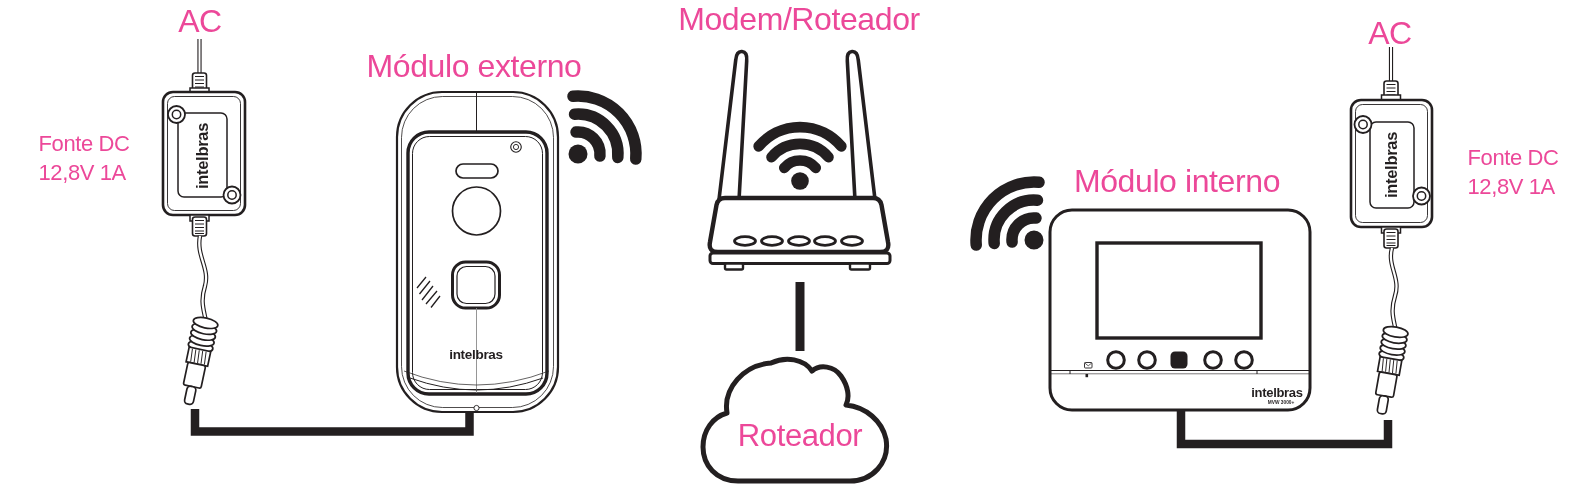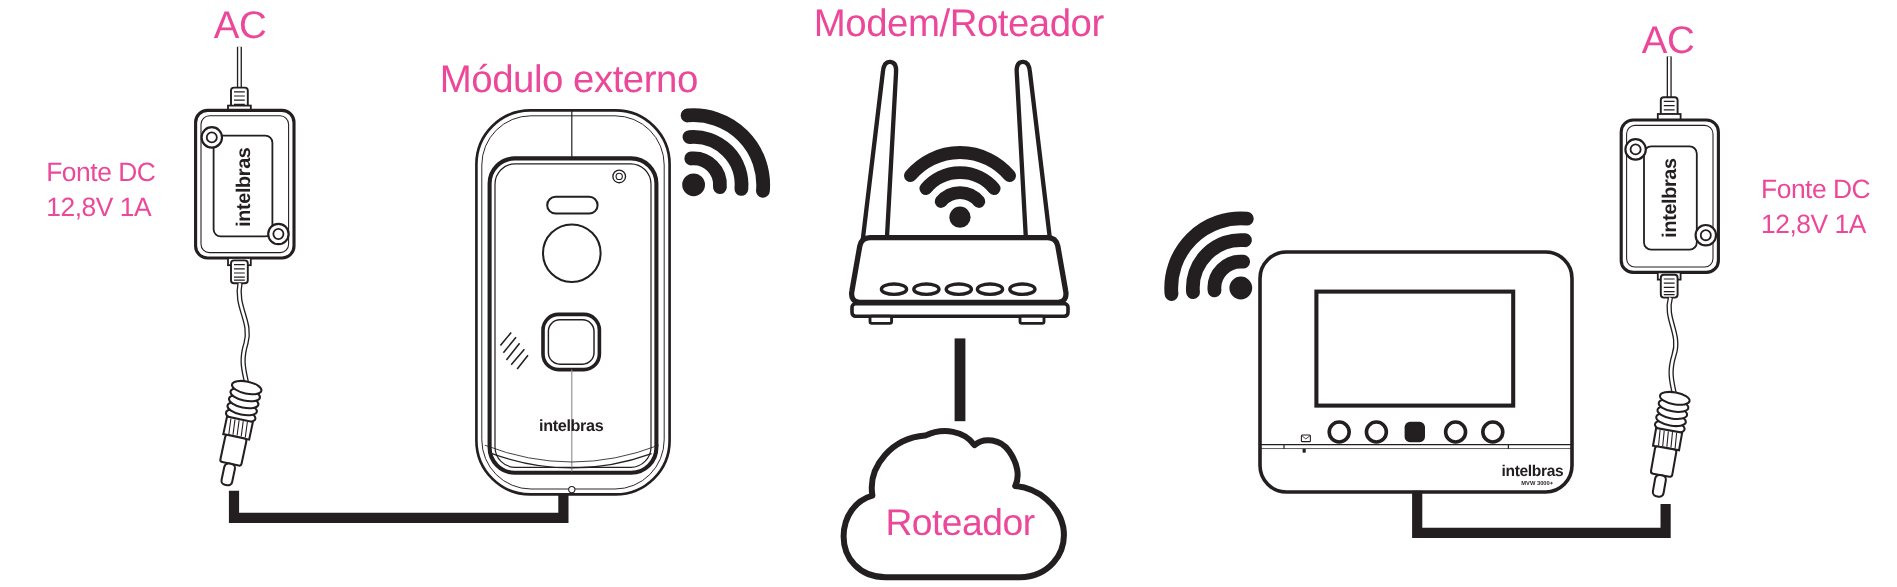--- a/index.html
+++ b/index.html
@@ -181,20 +181,21 @@
   <div>Fonte DC</div>
   <div>12,8V 1A</div>
 </div>
 
 <div class="lbl" style="left:799px;top:3px;">Modem/Roteador</div>
 
 <div class="lbl" style="left:474px;top:50px;">Módulo externo</div>
 
 <div class="lbl" style="left:800px;top:420px;font-size:31px;">Roteador</div>
 
+<div class="lbl" style="left:1177px;top:165px;">Módulo interno</div>
 
 <div class="lbl" style="left:1390px;top:17px;">AC</div>
 
 <div class="lbl small" style="left:1513px;top:143px;">
   <div>Fonte DC</div>
   <div>12,8V 1A</div>
 </div>
 
 </div>
 

